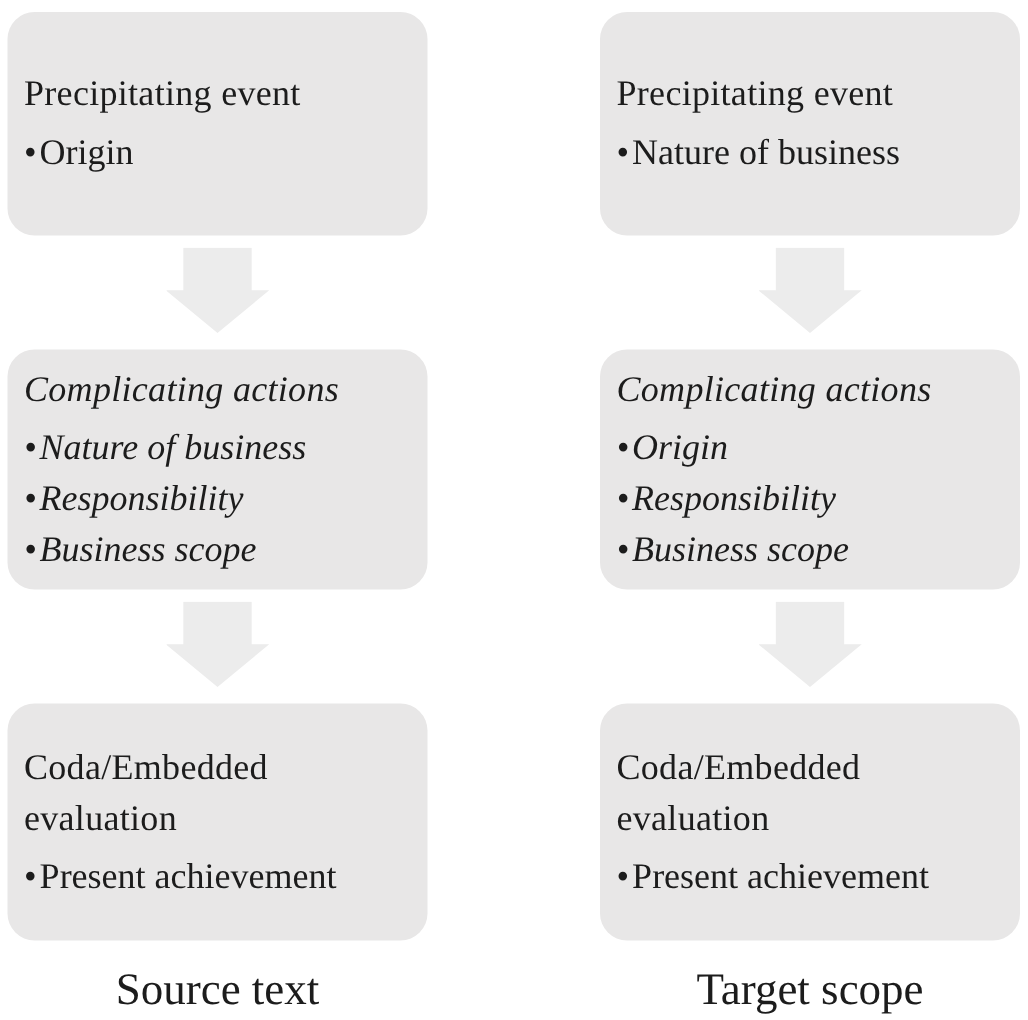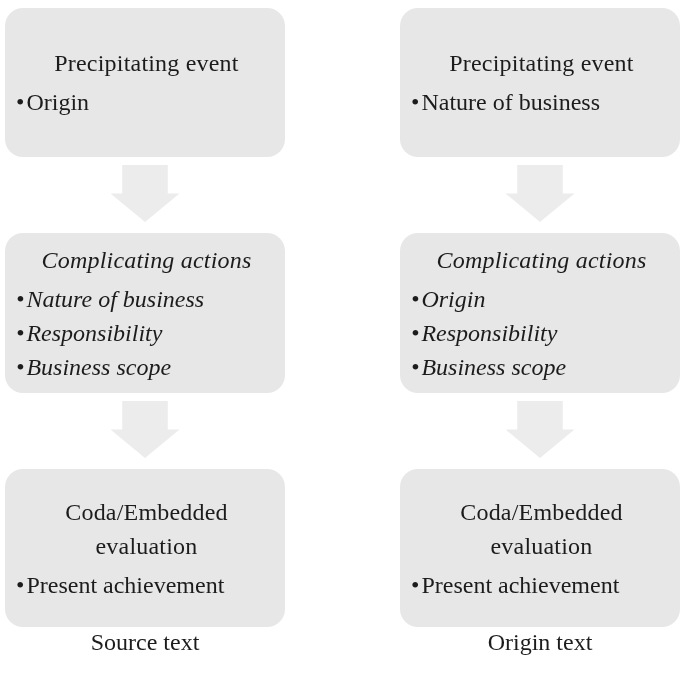--- a/index.html
+++ b/index.html
@@ -34,21 +34,20 @@
     width: 280px;
     background: #e8e7e7;
     border-radius: 18px;
     box-sizing: border-box;
     padding: 0 8px 0 11px;
     display: flex;
     flex-direction: column;
     justify-content: center;
     font-size: 24px;
     line-height: 34px;
-    text-align: center;
   }
   .box.b1 { height: 149px; margin-top: 8px; }
   .box.b2 { height: 160px; font-style: italic; }
   .box.b3 { height: 158px; }
 
   .box .title { letter-spacing: 0.2px; }
   .bullets { margin-top: 5px; }
   .line.bullet {
     display: flex;
     align-items: baseline;
@@ -60,21 +59,22 @@
 
   .arrow {
     width: 69px;
     height: 57px;
     margin: 8px auto 11px auto;
     background: #ececec;
     clip-path: polygon(17% 0, 83% 0, 83% 50%, 100% 50%, 50% 100%, 0 50%, 17% 50%);
   }
 
   .caption {
-    font-size: 24px;
+    margin-top: 18px;
+    font-size: 30px;
     line-height: 30px;
     text-align: right;
   }
 </style>
 </head>
 <body>
 
 <div class="diagram">
 
   <div class="column left">
@@ -161,16 +161,16 @@
     <div class="box b3">
       <div class="line title">Coda/Embedded evaluation</div>
       <div class="bullets">
         <div class="line bullet">
           <span class="marker">•</span>
           <span>Present achievement</span>
         </div>
       </div>
     </div>
 
-    <div class="caption">Origin text</div>
+    <div class="caption">Target scope</div>
   </div>
 
 </div>
 
 </body></html>

